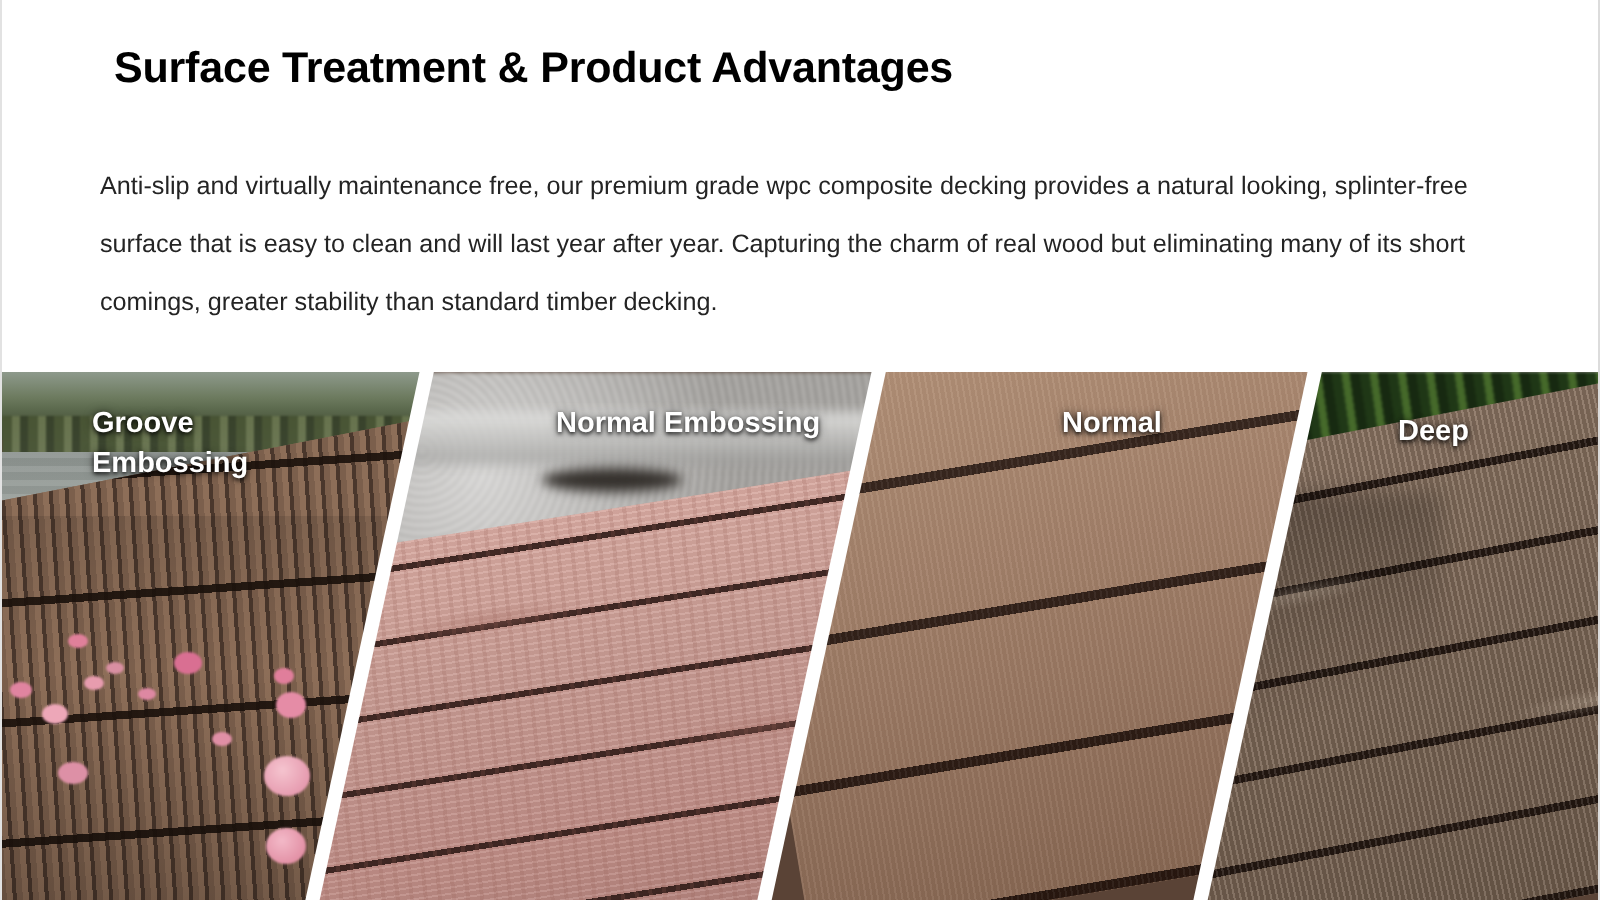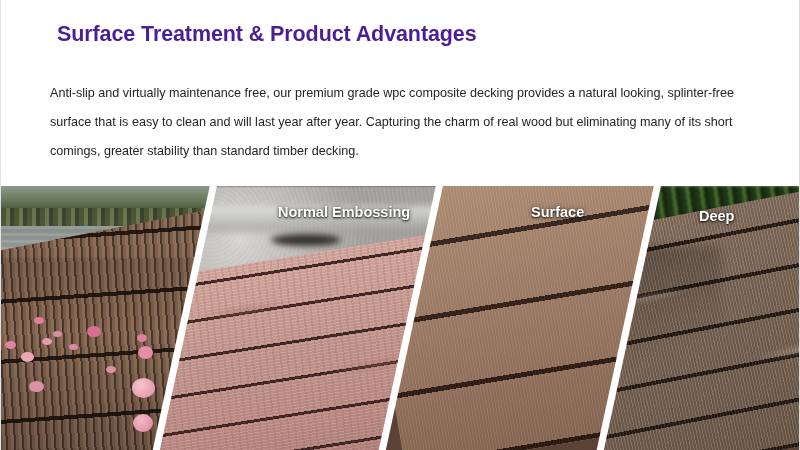--- a/index.html
+++ b/index.html
@@ -30,21 +30,21 @@
     height: 186px;
     background: #ffffff;
   }
 
   .page-title {
     position: absolute;
     left: 56px;
     top: 8px;
     font-size: 21.5px;
     font-weight: bold;
-    color: #4c1d95;
+    color: #000000;
     letter-spacing: -0.1px;
     white-space: nowrap;
     font-family: "Liberation Sans", sans-serif;
   }
 
   .body-copy {
     position: absolute;
     left: 49px;
     top: 66px;
     width: 712px;
@@ -301,38 +301,40 @@
         <div class="petal" style="left:4px;top:155px;width:11px;height:8px;background:#e084a0;"></div>
         <div class="petal" style="left:86px;top:140px;width:14px;height:11px;background:#d96f92;"></div>
         <div class="petal" style="left:68px;top:158px;width:9px;height:6px;background:#dd88a2;"></div>
         <div class="petal" style="left:136px;top:148px;width:10px;height:8px;background:#e07e9b;"></div>
         <div class="petal" style="left:137px;top:160px;width:15px;height:13px;background:#e58ca6;"></div>
         <div class="petal" style="left:20px;top:166px;width:13px;height:10px;background:#eda7b8;"></div>
         <div class="petal" style="left:105px;top:180px;width:10px;height:7px;background:#e08fa6;"></div>
         <div class="petal" style="left:131px;top:192px;width:23px;height:20px;background:radial-gradient(circle at 40% 35%,#f5c4cf,#e08ba3);"></div>
         <div class="petal" style="left:28px;top:195px;width:15px;height:11px;background:#dd90a6;"></div>
         <div class="petal" style="left:132px;top:228px;width:20px;height:18px;background:radial-gradient(circle at 40% 35%,#f3b9c8,#dc8198);"></div>
+        <div class="panel-label" style="left:45px;top:16px;">Groove
+Embossing</div>
       </div>
     </div>
 
     <div class="panel" id="panel2">
       <div class="panel-inner">
         <div id="p2-bg"></div>
         <div id="p2-blurstripe"></div>
         <div id="p2-darkspot"></div>
         <div id="p2-deck"></div>
         <div class="panel-label" style="left:277px;top:16px;">Normal Embossing</div>
       </div>
     </div>
 
     <div class="panel" id="panel3">
       <div class="panel-inner">
         <div id="p3-topbg"></div>
         <div id="p3-deck"></div>
-        <div class="panel-label" style="left:530px;top:16px;">Surface</div>
+        <div class="panel-label" style="left:530px;top:16px;">Normal</div>
       </div>
     </div>
 
     <div class="panel" id="panel4">
       <div class="panel-inner">
         <div id="p4-sky"></div>
         <div id="p4-foliage"></div>
         <div id="p4-wall"></div>
         <div id="p4-deck"></div>
         <div id="p4-shadow"></div>

